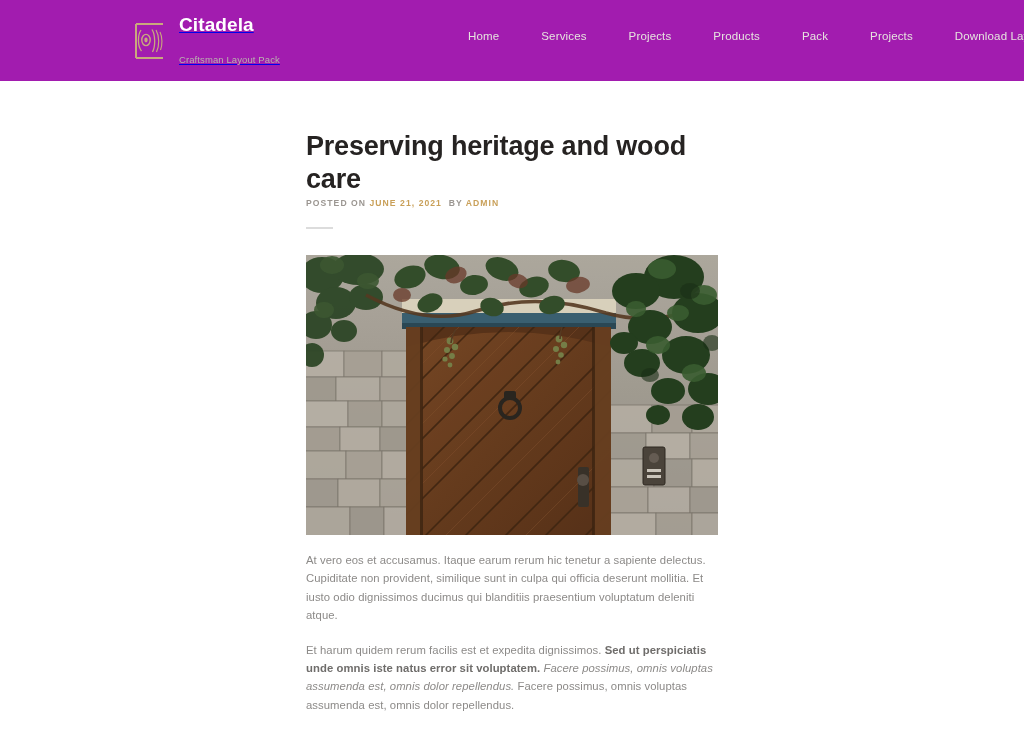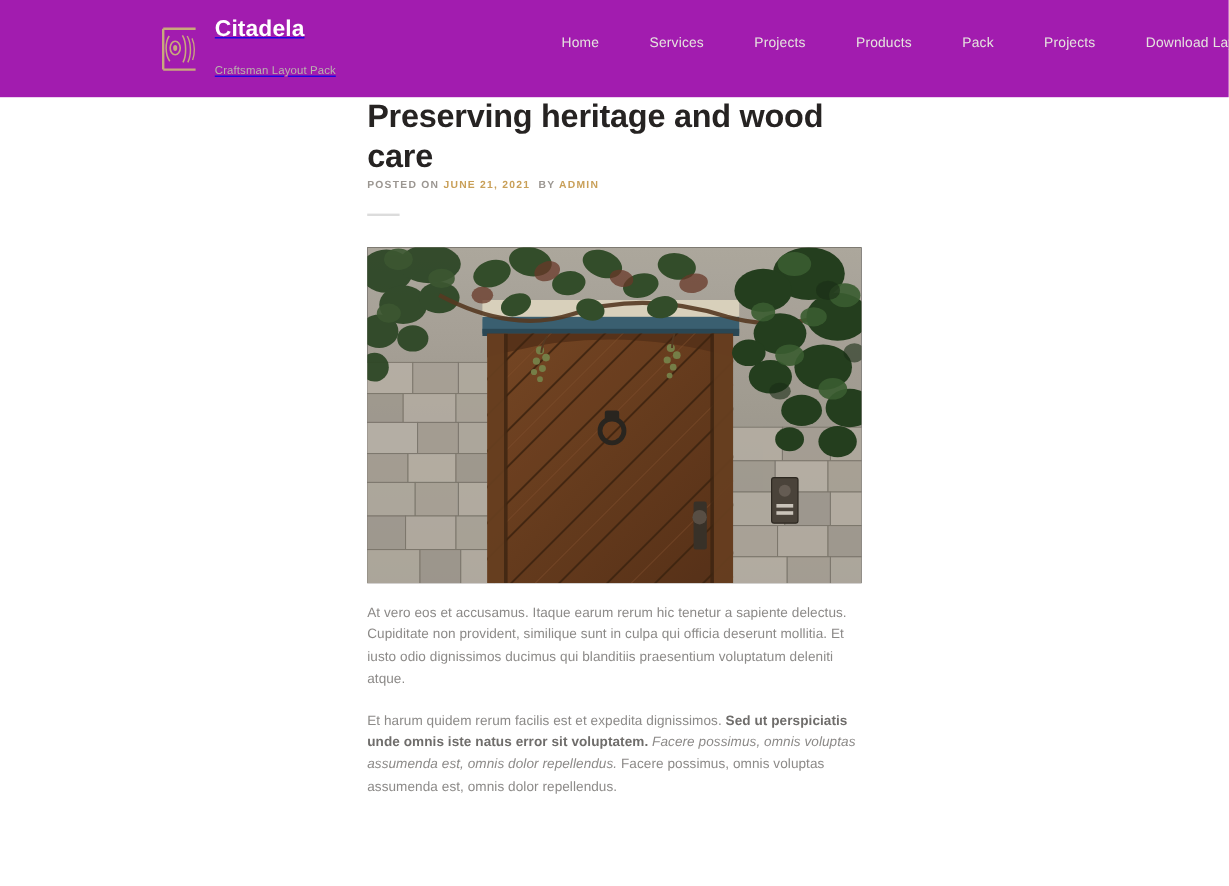--- a/index.html
+++ b/index.html
@@ -80,20 +80,21 @@
     padding: 0;
   }
   .cart-button svg { display: block; }
 
   
   .page-body { width: 1024px; background: #fff; }
   .article {
     width: 412px;
     margin: 0 auto;
     margin-left: 306px;
+    padding-top: 49px;
   }
   .entry-title {
     font-size: 27px;
     font-weight: bold;
     color: #262322;
     letter-spacing: -.2px;
     line-height: 33px;
   }
   .entry-meta {
     margin-top: 2px;

